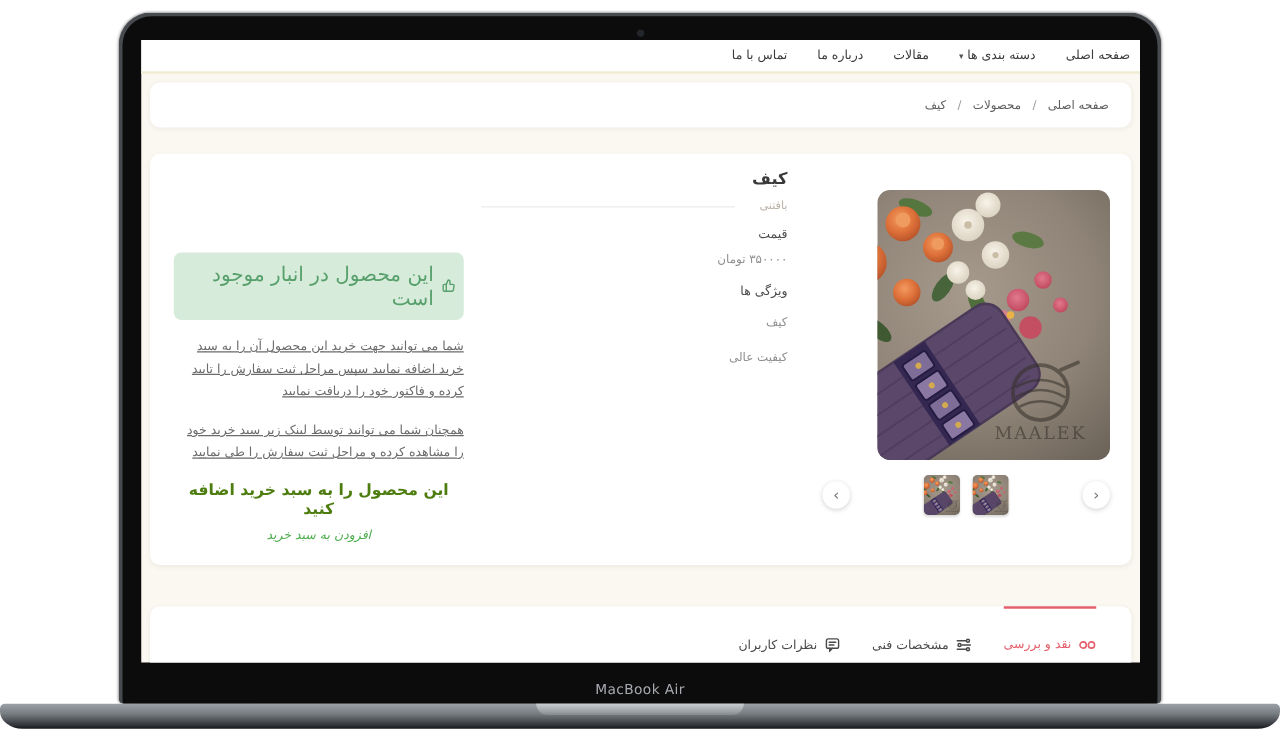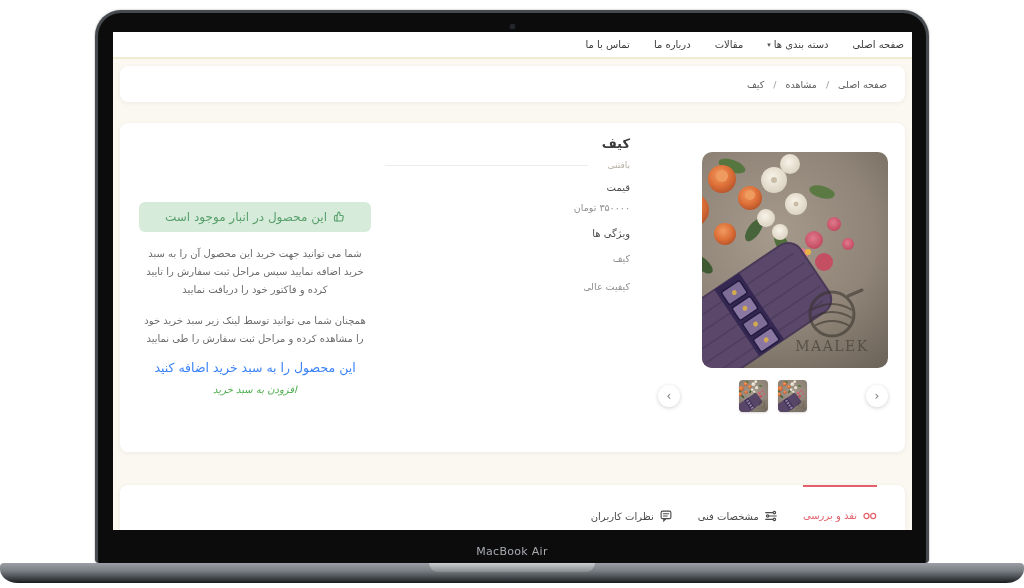--- a/index.html
+++ b/index.html
@@ -64,24 +64,24 @@
 
   .columns { display:flex; margin-top:12px; }
   .details-col { width:245px; }
   .detail { margin-bottom:13px; }
   .detail-label { font-size:10px; color:#4d4d4d; margin-bottom:8px; }
   .detail-value { font-size:9.5px; color:#8f8f8f; line-height:1.5; }
 
   .purchase-col { flex:1; padding-right:14px; padding-left:4px; }
   .stock-badge { display:flex; align-items:center; justify-content:center; gap:6px;
                  background:#d7ebdb; color:#57a06b; border-radius:6px;
-                 font-size:12px; padding:8px 6px; margin-top:20px; }
+                 font-size:16px; padding:8px 6px; margin-top:20px; }
   .stock-badge svg { flex:0 0 auto; }
-  .para { font-size:10px; color:#6b6b6b; line-height:1.8; text-align:center; margin-top:13px; }
-  .cta-heading { font-size:12.5px; font-weight:normal; color:#3b82f6; text-align:center; margin-top:12px; }
+  .para { font-size:10px; color:#6b6b6b; line-height:1.8; text-align:right; margin-top:13px;text-decoration:underline; }
+  .cta-heading { font-size:12.5px; font-weight:bold; color:#4d7c0f; text-align:center; margin-top:12px; }
   .cart-link { font-size:10px; color:#4fae4f; text-align:center; margin-top:9px; cursor:pointer;font-style:italic; }
 
   
   .tabs-card { top:453px; height:60px; border-radius:8px 8px 0 0;
                display:flex; align-items:flex-start; gap:26px; padding:0 28px; }
   .tab { display:flex; align-items:center; gap:6px; font-size:10px; color:#4a4a4a;
          padding-top:23px; border-top:2px solid transparent; cursor:pointer; white-space:nowrap; }
   .tab.active { color:#e5606d; border-top-color:#e5606d; }
   .tab svg { flex:0 0 auto; }
 </style>
@@ -109,21 +109,21 @@
           <span>درباره ما</span>
         </div>
         <div class="nav-item">
           <span>تماس با ما</span>
         </div>
       </div>
 
       <div class="card breadcrumb-card">
         <span class="crumb">صفحه اصلی</span>
         <span class="crumb-sep">/</span>
-        <span class="crumb">مشاهده</span>
+        <span class="crumb">محصولات</span>
         <span class="crumb-sep">/</span>
         <span class="crumb">کیف</span>
       </div>
 
       <div class="card main-card">
 
         <div class="info">
           <div class="p-title">کیف</div>
           <div class="subtitle-row">
             <span class="p-subtitle">بافتنی</span>

